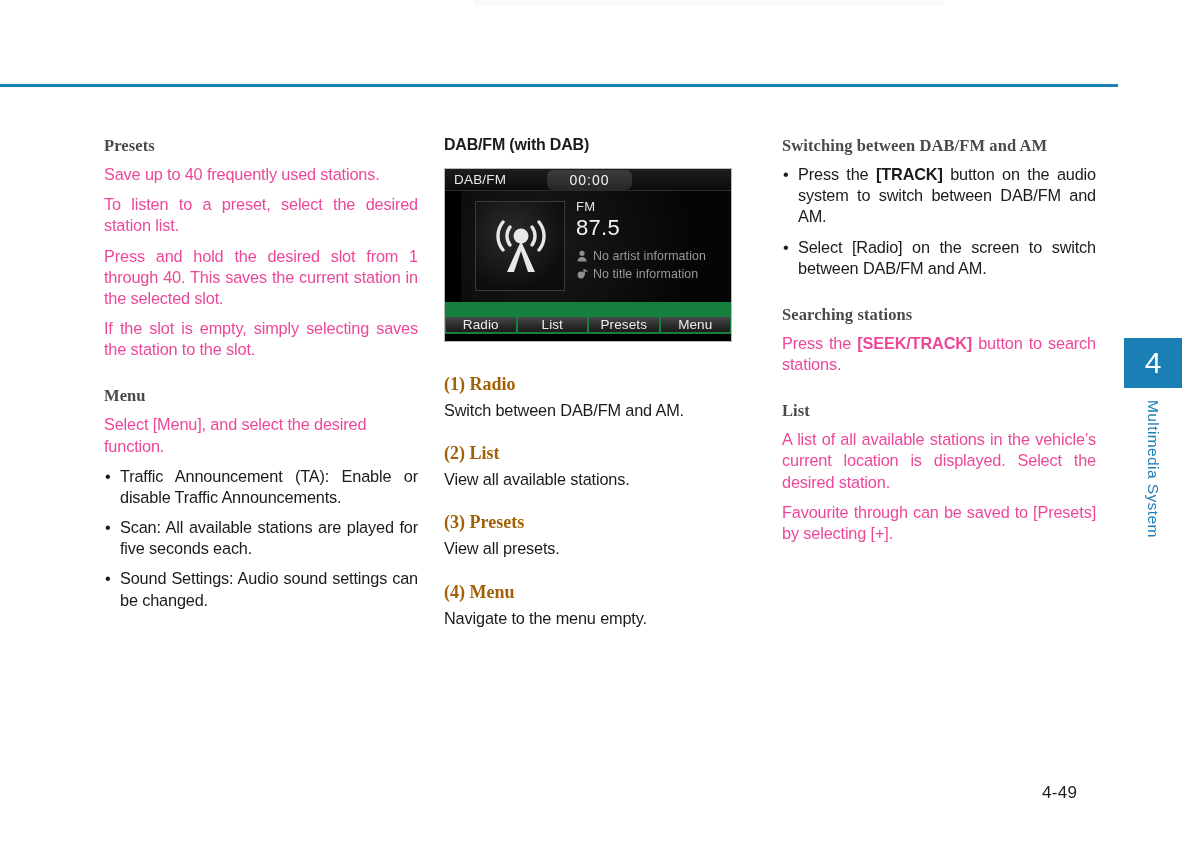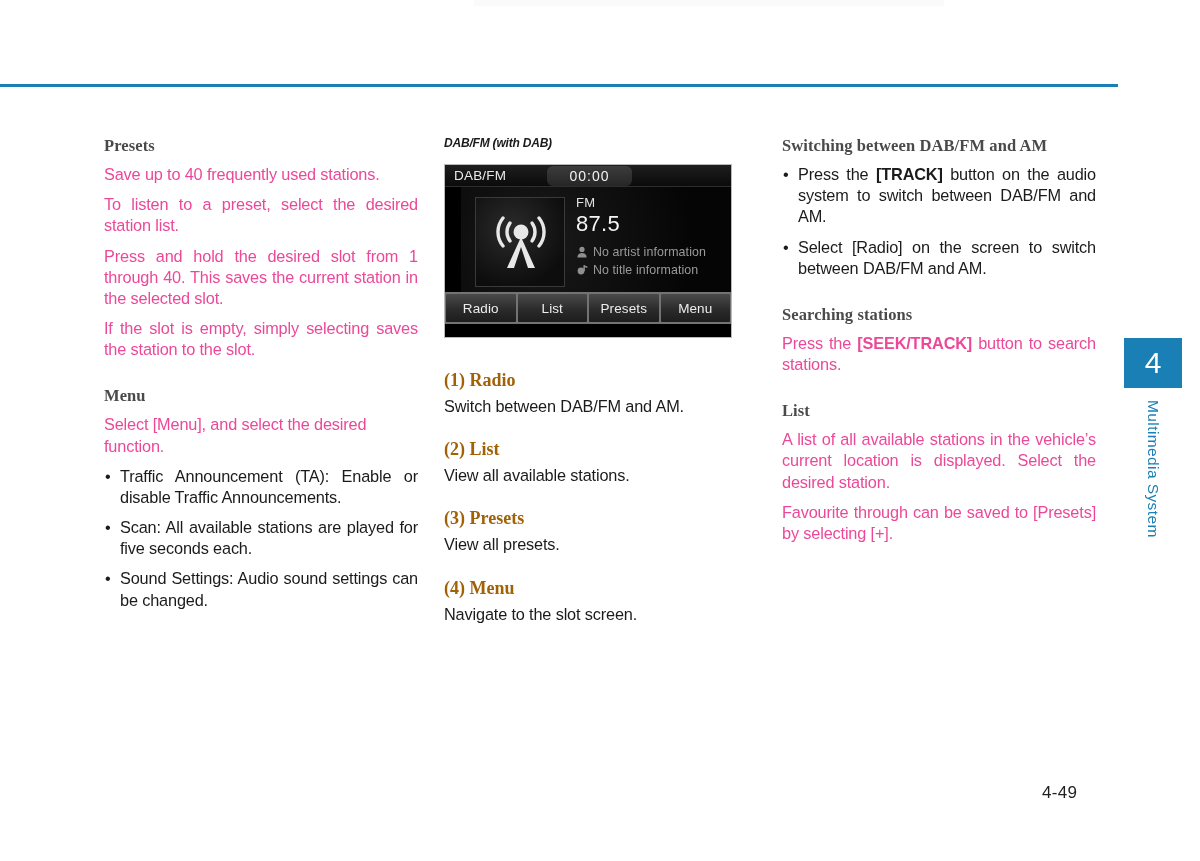--- a/index.html
+++ b/index.html
@@ -49,22 +49,21 @@
     font-size: 16.5px;
     color: #4a4a4a;
     margin: 0 0 8px 0;
     letter-spacing: 0.1px;
   }
   h3.sec-head.spaced { margin-top: 26px; }
 
   h3.head-italic {
     font-family: "Liberation Sans", sans-serif;
     font-weight: bold;
-    font-style: italic;
-    font-size: 12px;
+    font-size: 16px;
     color: #1b1b1b;
     margin: 0 0 10px 0;
     letter-spacing: -0.2px;
   }
 
   p.body {
     font-size: 16.3px;
     line-height: 1.3;
     color: #ec4899;
     margin: 0 0 9px 0;
@@ -220,24 +219,25 @@
     font-weight: bold;
     font-family: "DejaVu Sans", sans-serif;
   }
   .c1 { left: 32px; }
   .c2 { left: 110px; }
   .c3 { left: 188px; }
   .c4 { left: 265px; }
 
   .dev-tabbar {
     position: absolute;
-    left: 0; bottom: 13px;
+    left: 0; bottom: 7px;
     width: 100%; height: 32px;
     display: flex;
-    background: #737373;
+    background: #15803d;
+    align-items: flex-end;
   }
   .dev-tab {
     flex: 1;
     position: relative;
     background: linear-gradient(180deg,#4a4a4a 0%, #2b2b2b 55%, #1d1d1d 100%);
     color: #ededed;
     font-size: 13.5px;
     display: flex;
     align-items: center;
     justify-content: center;
@@ -388,21 +388,21 @@
       <div class="numsec">
         <h4>(2) List</h4>
         <p>View all available stations.</p>
       </div>
       <div class="numsec">
         <h4>(3) Presets</h4>
         <p>View all presets.</p>
       </div>
       <div class="numsec">
         <h4>(4) Menu</h4>
-        <p>Navigate to the slot screen.</p>
+        <p>Navigate to the menu empty.</p>
       </div>
     </div>
   </div>
 
   <div class="col col-right">
 
     <h3 class="sec-head">Switching between DAB/FM and AM</h3>
 
     <ul class="bullets">
       <li>

